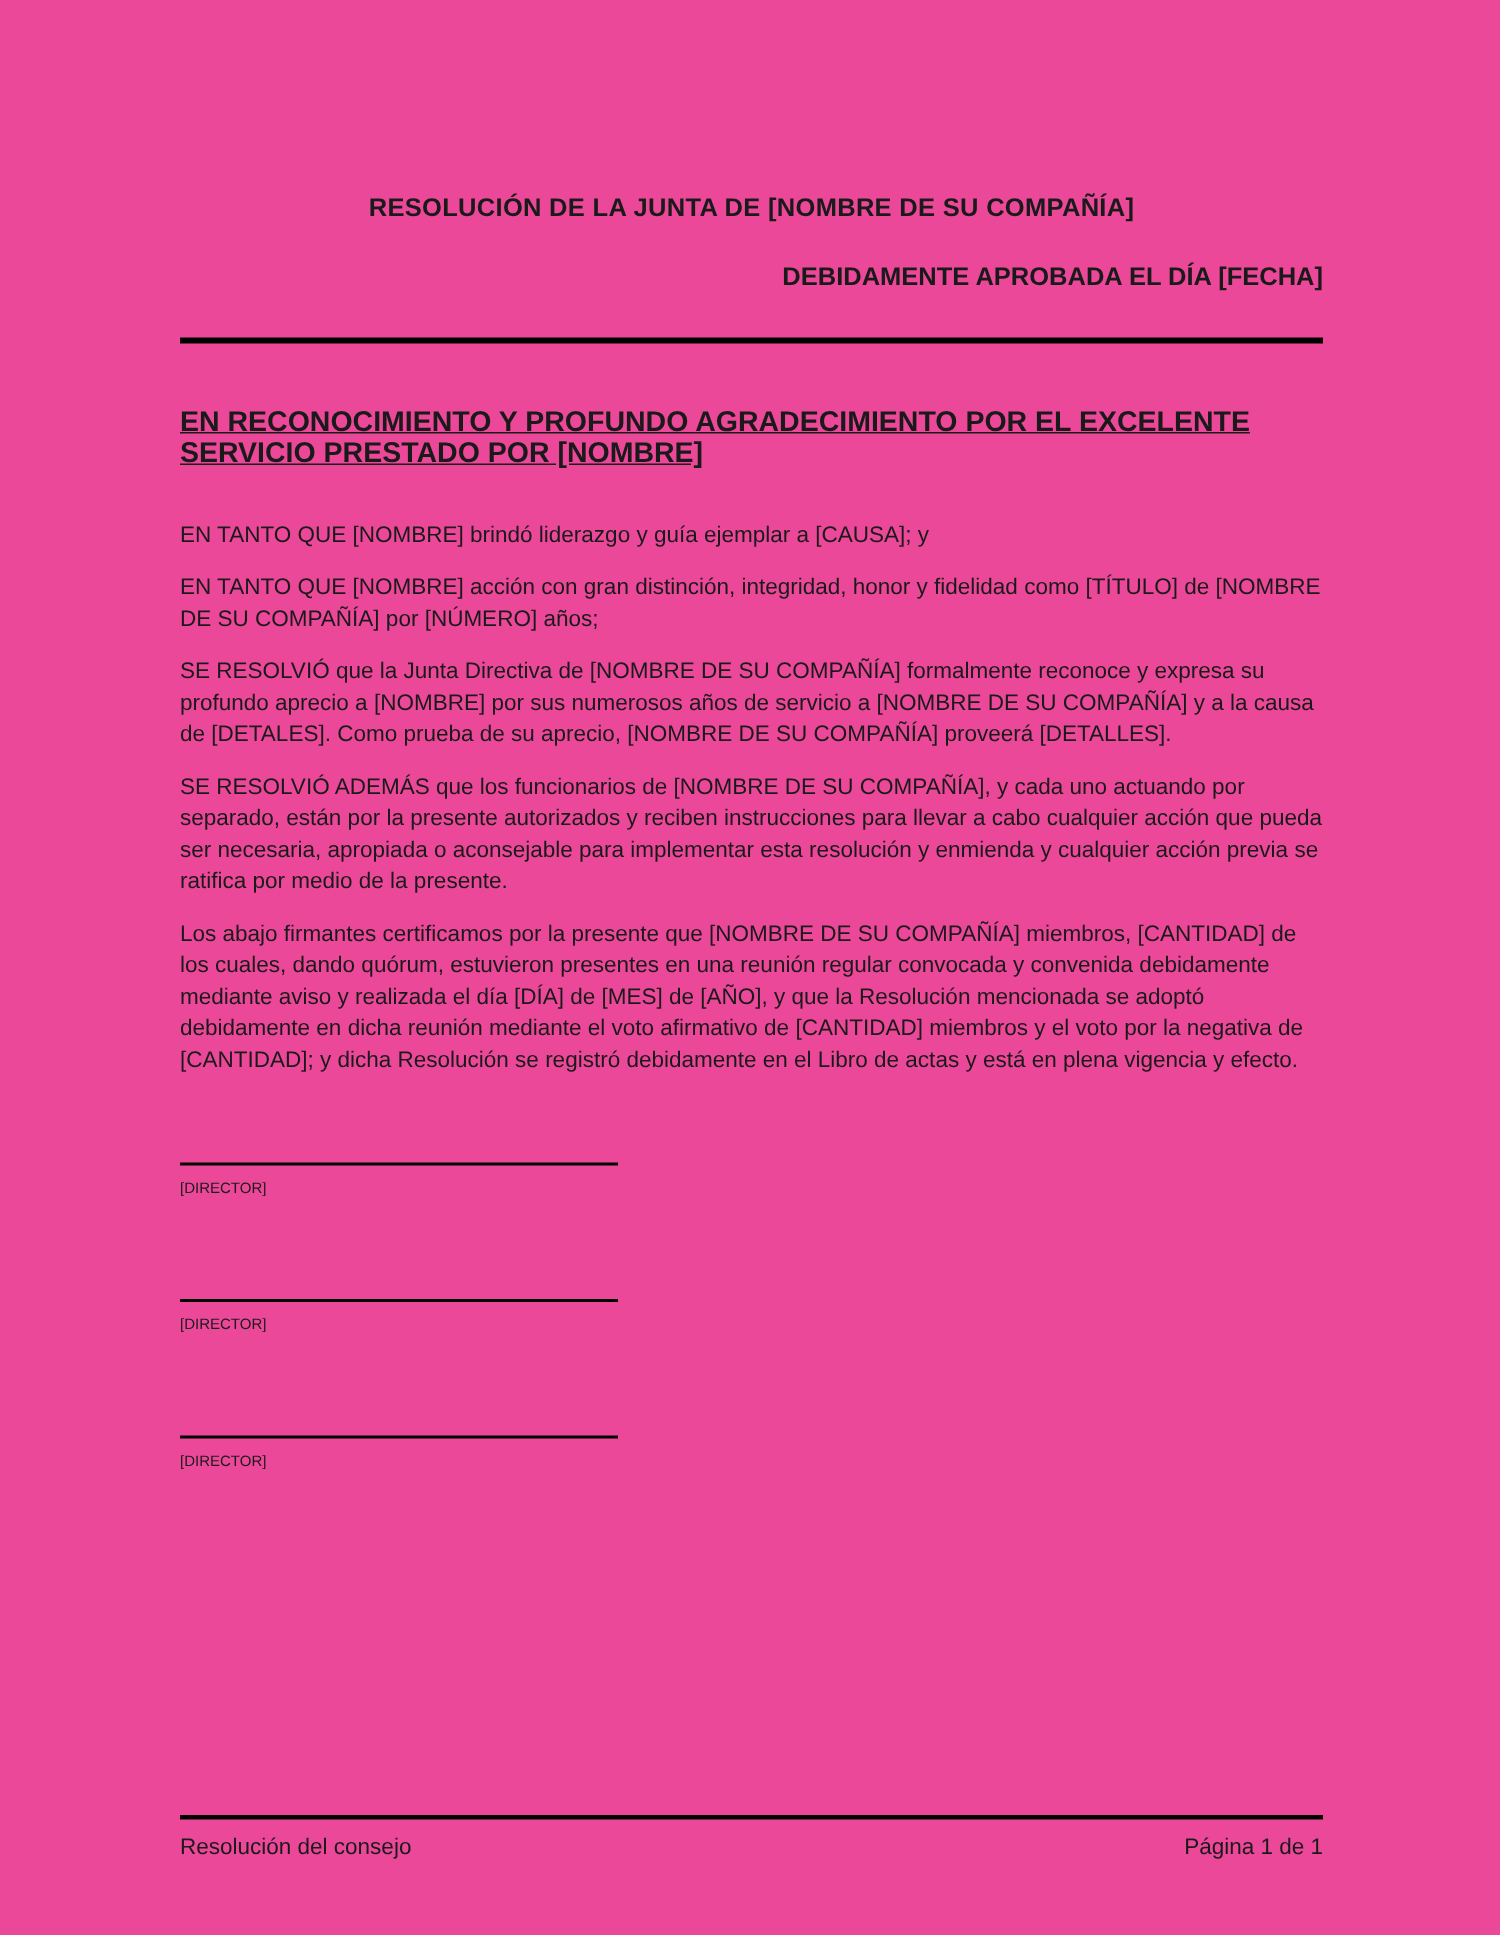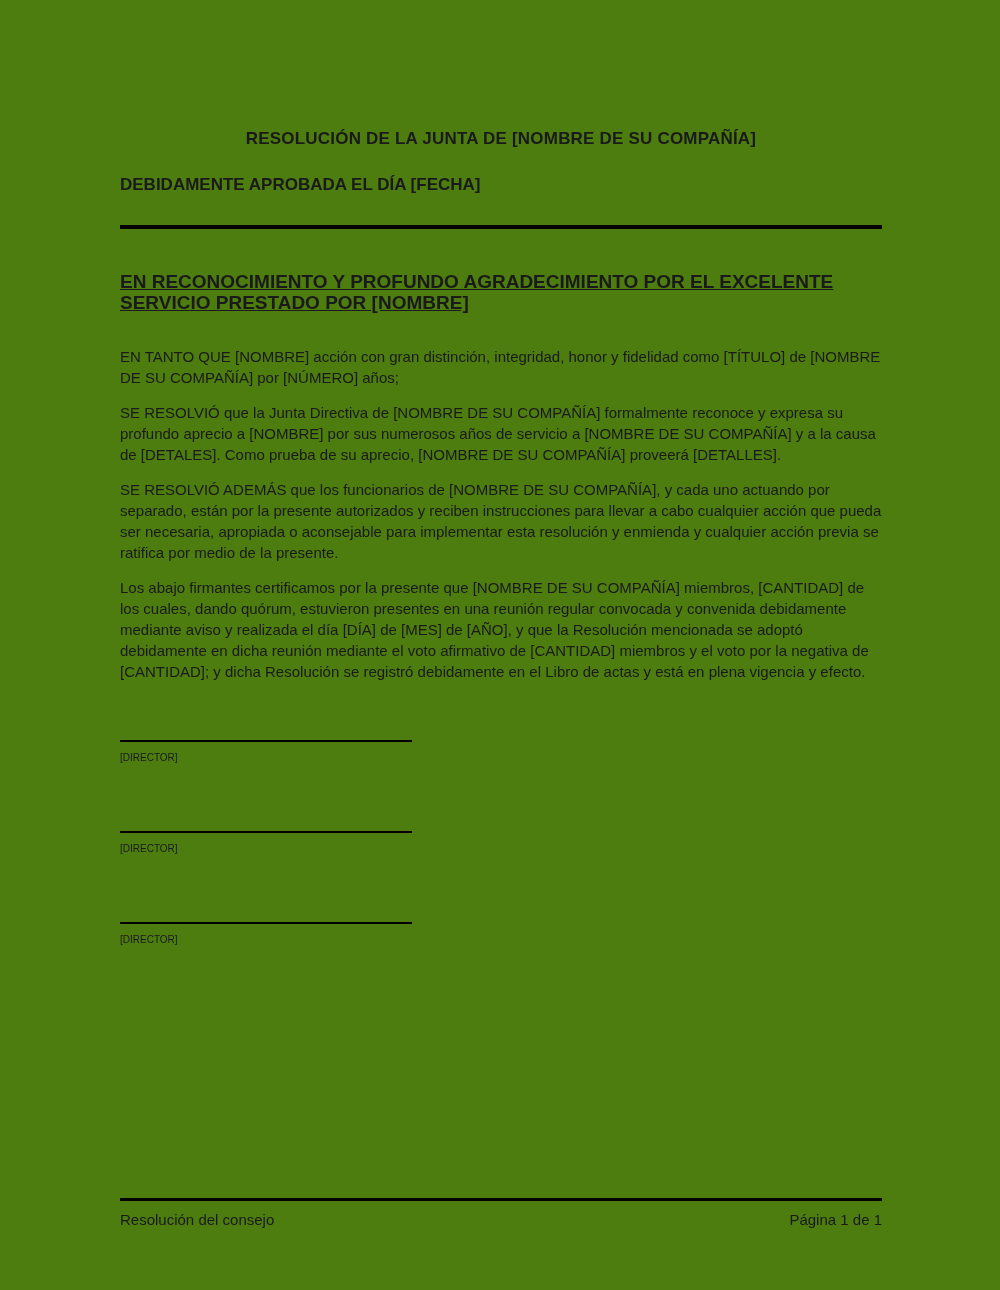--- a/index.html
+++ b/index.html
@@ -2,37 +2,37 @@
 <html><head>
 <meta charset="utf-8">
 <style>
   * { margin: 0; padding: 0; box-sizing: border-box; }
   html, body { background: #e8e8e8; }
   .page {
     position: relative;
     width: 1000px;
     height: 1290px;
     margin: 0 auto;
-    background: #4d7c0f;
+    background: #ec4899;
     font-family: "Liberation Sans", sans-serif;
     color: #1a1a1a;
     overflow: hidden;
   }
   .content {
     padding: 126px 118px 0 120px;
   }
   .title-block {
     text-align: center;
     font-weight: bold;
     font-size: 17px;
     line-height: 26px;
     letter-spacing: 0.2px;
   }
   .subtitle {
-    text-align: left;
+    text-align: right;
     font-weight: bold;
     font-size: 17px;
     line-height: 26px;
     margin-top: 20px;
   }
   .title-rule {
     height: 4px;
     background: #000000;
     margin-top: 27px;
   }
@@ -58,21 +58,21 @@
     margin-bottom: 5px;
   }
   .sig-label {
     font-size: 10px;
     line-height: 21px;
   }
   .footer {
     position: absolute;
     left: 120px;
     right: 118px;
-    bottom: 60px;
+    bottom: 48px;
     border-top: 3px solid #000000;
     padding-top: 9px;
     display: flex;
     justify-content: space-between;
     font-size: 15px;
     line-height: 20px;
   }
 </style>
 </head>
 <body>
@@ -84,20 +84,21 @@
       <div>RESOLUCIÓN DE LA JUNTA DE [NOMBRE DE SU COMPAÑÍA]</div>
     </div>
 
     <div class="subtitle">DEBIDAMENTE APROBADA EL DÍA [FECHA]</div>
 
     <div class="title-rule"></div>
 
     <div class="section-heading">EN RECONOCIMIENTO Y PROFUNDO AGRADECIMIENTO POR EL EXCELENTE SERVICIO PRESTADO POR [NOMBRE]</div>
 
     <div class="paragraphs">
+      <p>EN TANTO QUE [NOMBRE] brindó liderazgo y guía ejemplar a [CAUSA]; y</p>
       <p>EN TANTO QUE [NOMBRE] acción con gran distinción, integridad, honor y fidelidad como [TÍTULO] de [NOMBRE DE SU COMPAÑÍA] por [NÚMERO] años;</p>
       <p>SE RESOLVIÓ que la Junta Directiva de [NOMBRE DE SU COMPAÑÍA] formalmente reconoce y expresa su profundo aprecio a [NOMBRE] por sus numerosos años de servicio a [NOMBRE DE SU COMPAÑÍA] y a la causa de [DETALES]. Como prueba de su aprecio, [NOMBRE DE SU COMPAÑÍA] proveerá [DETALLES].</p>
       <p>SE RESOLVIÓ ADEMÁS que los funcionarios de [NOMBRE DE SU COMPAÑÍA], y cada uno actuando por separado, están por la presente autorizados y reciben instrucciones para llevar a cabo cualquier acción que pueda ser necesaria, apropiada o aconsejable para implementar esta resolución y enmienda y cualquier acción previa se ratifica por medio de la presente.</p>
       <p>Los abajo firmantes certificamos por la presente que [NOMBRE DE SU COMPAÑÍA] miembros, [CANTIDAD] de los cuales, dando quórum, estuvieron presentes en una reunión regular convocada y convenida debidamente mediante aviso y realizada el día [DÍA] de [MES] de [AÑO], y que la Resolución mencionada se adoptó debidamente en dicha reunión mediante el voto afirmativo de [CANTIDAD] miembros y el voto por la negativa de [CANTIDAD]; y dicha Resolución se registró debidamente en el Libro de actas y está en plena vigencia y efecto.</p>
     </div>
 
     <div class="signatures">
       <div class="sig-block">
         <div class="sig-line"></div>
         <div class="sig-label">[DIRECTOR]</div>

